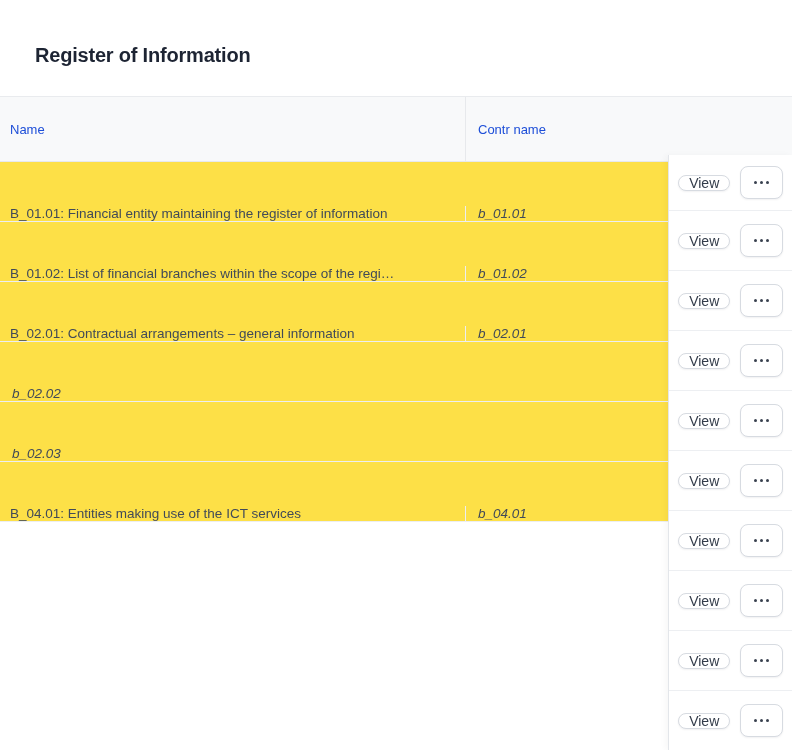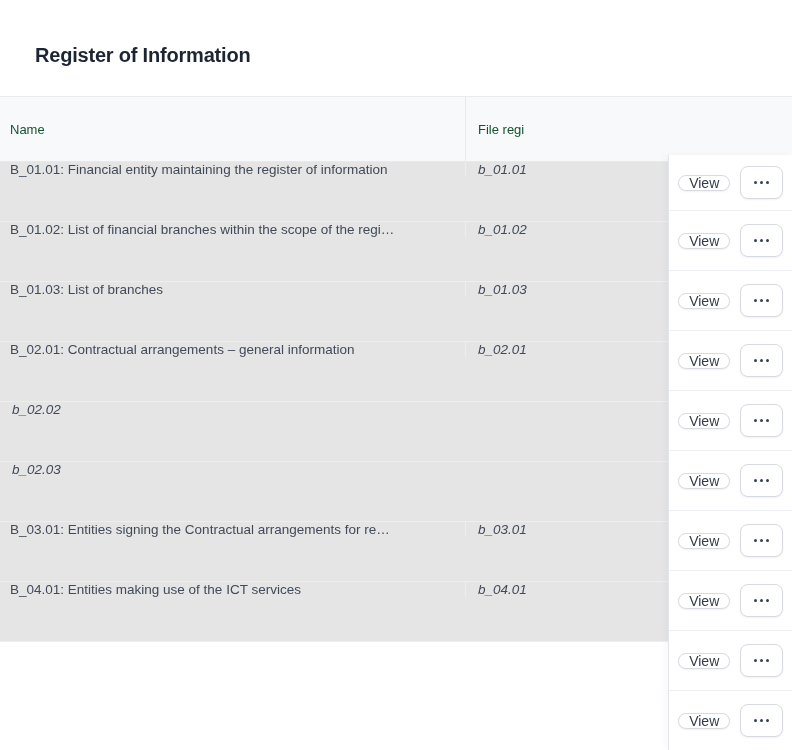--- a/index.html
+++ b/index.html
@@ -28,44 +28,44 @@
   .table {
     position: absolute;
     left: 0; top: 96px; right: 0; bottom: 0;
   }
   .table-header {
     display: flex;
     height: 66px;
     background: #f8f9fa;
     border-top: 1px solid #e9ebee;
     border-bottom: 1px solid #e7e9ec;
-    color: #14532d;
+    color: #1d4ed8;
     font-size: 13px;
   }
   .hcell-name {
     width: 466px;
     height: 100%;
     display: flex; align-items: center;
     padding-left: 10px;
     border-right: 1px solid #e7e9ec;
   }
   .hcell-file {
     flex: 1;
     height: 100%;
     display: flex; align-items: center;
     padding-left: 12px;
   }
 
   .table-body { position: relative; }
   .trow {
     display: flex;
     height: 60px;
-    background: #e5e5e5;
+    background: #fde047;
     border-bottom: 1px solid #eceef1;
-    align-items: flex-start;
+    align-items: flex-end;
     font-size: 13.5px;
     color: #414a58;
   }
   .cell-name {
     width: 466px;
     display: flex; align-items: center;
     padding-left: 10px;
     padding-right: 8px;
     border-right: 1px solid #eceef1;
     white-space: nowrap;
@@ -137,55 +137,47 @@
   }
 </style>
 </head>
 <body>
 
 <div class="page-title">Register of Information</div>
 
 <div class="table">
   <div class="table-header">
     <div class="hcell-name">Name</div>
-    <div class="hcell-file">File regi</div>
+    <div class="hcell-file">Contr name</div>
   </div>
   <div class="table-body">
   <div class="trow">
     <div class="cell-name">B_01.01: Financial entity maintaining the register of information</div>
     <div class="cell-file">b_01.01</div>
   </div>
 
   <div class="trow">
     <div class="cell-name">B_01.02: List of financial branches within the scope of the regi…</div>
     <div class="cell-file">b_01.02</div>
   </div>
 
-  <div class="trow">
-    <div class="cell-name">B_01.03: List of branches</div>
-    <div class="cell-file">b_01.03</div>
-  </div>
 
   <div class="trow">
     <div class="cell-name">B_02.01: Contractual arrangements – general information</div>
     <div class="cell-file">b_02.01</div>
   </div>
 
   <div class="trow">
     <div class="cell-file">b_02.02</div>
   </div>
 
   <div class="trow">
     <div class="cell-file">b_02.03</div>
   </div>
 
-  <div class="trow">
-    <div class="cell-name">B_03.01: Entities signing the Contractual arrangements for re…</div>
-    <div class="cell-file">b_03.01</div>
-  </div>
 
 
 
   <div class="trow">
     <div class="cell-name">B_04.01: Entities making use of the ICT services</div>
     <div class="cell-file">b_04.01</div>
   </div>
 </div>
 </div>
 

